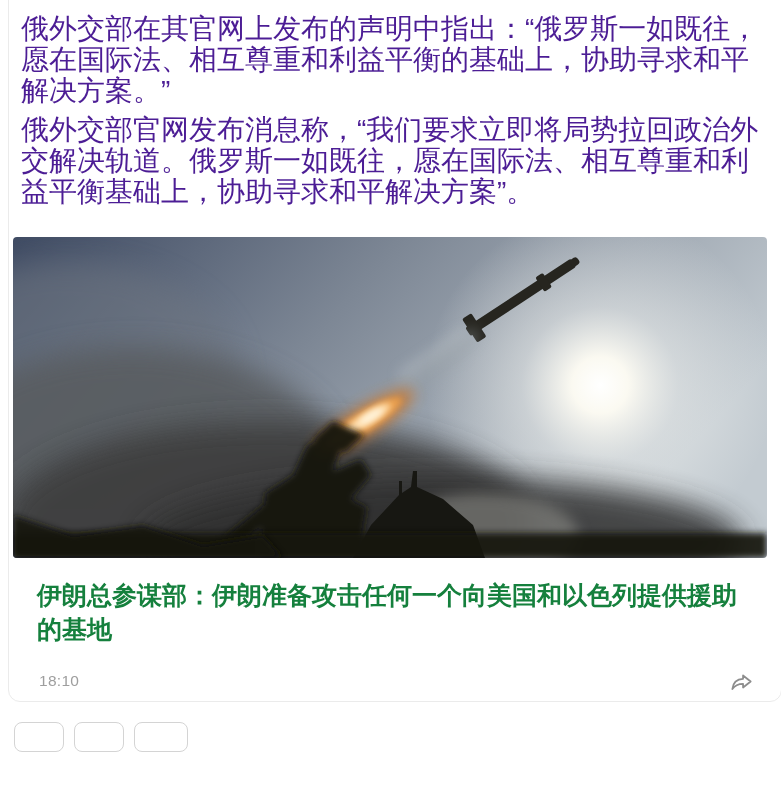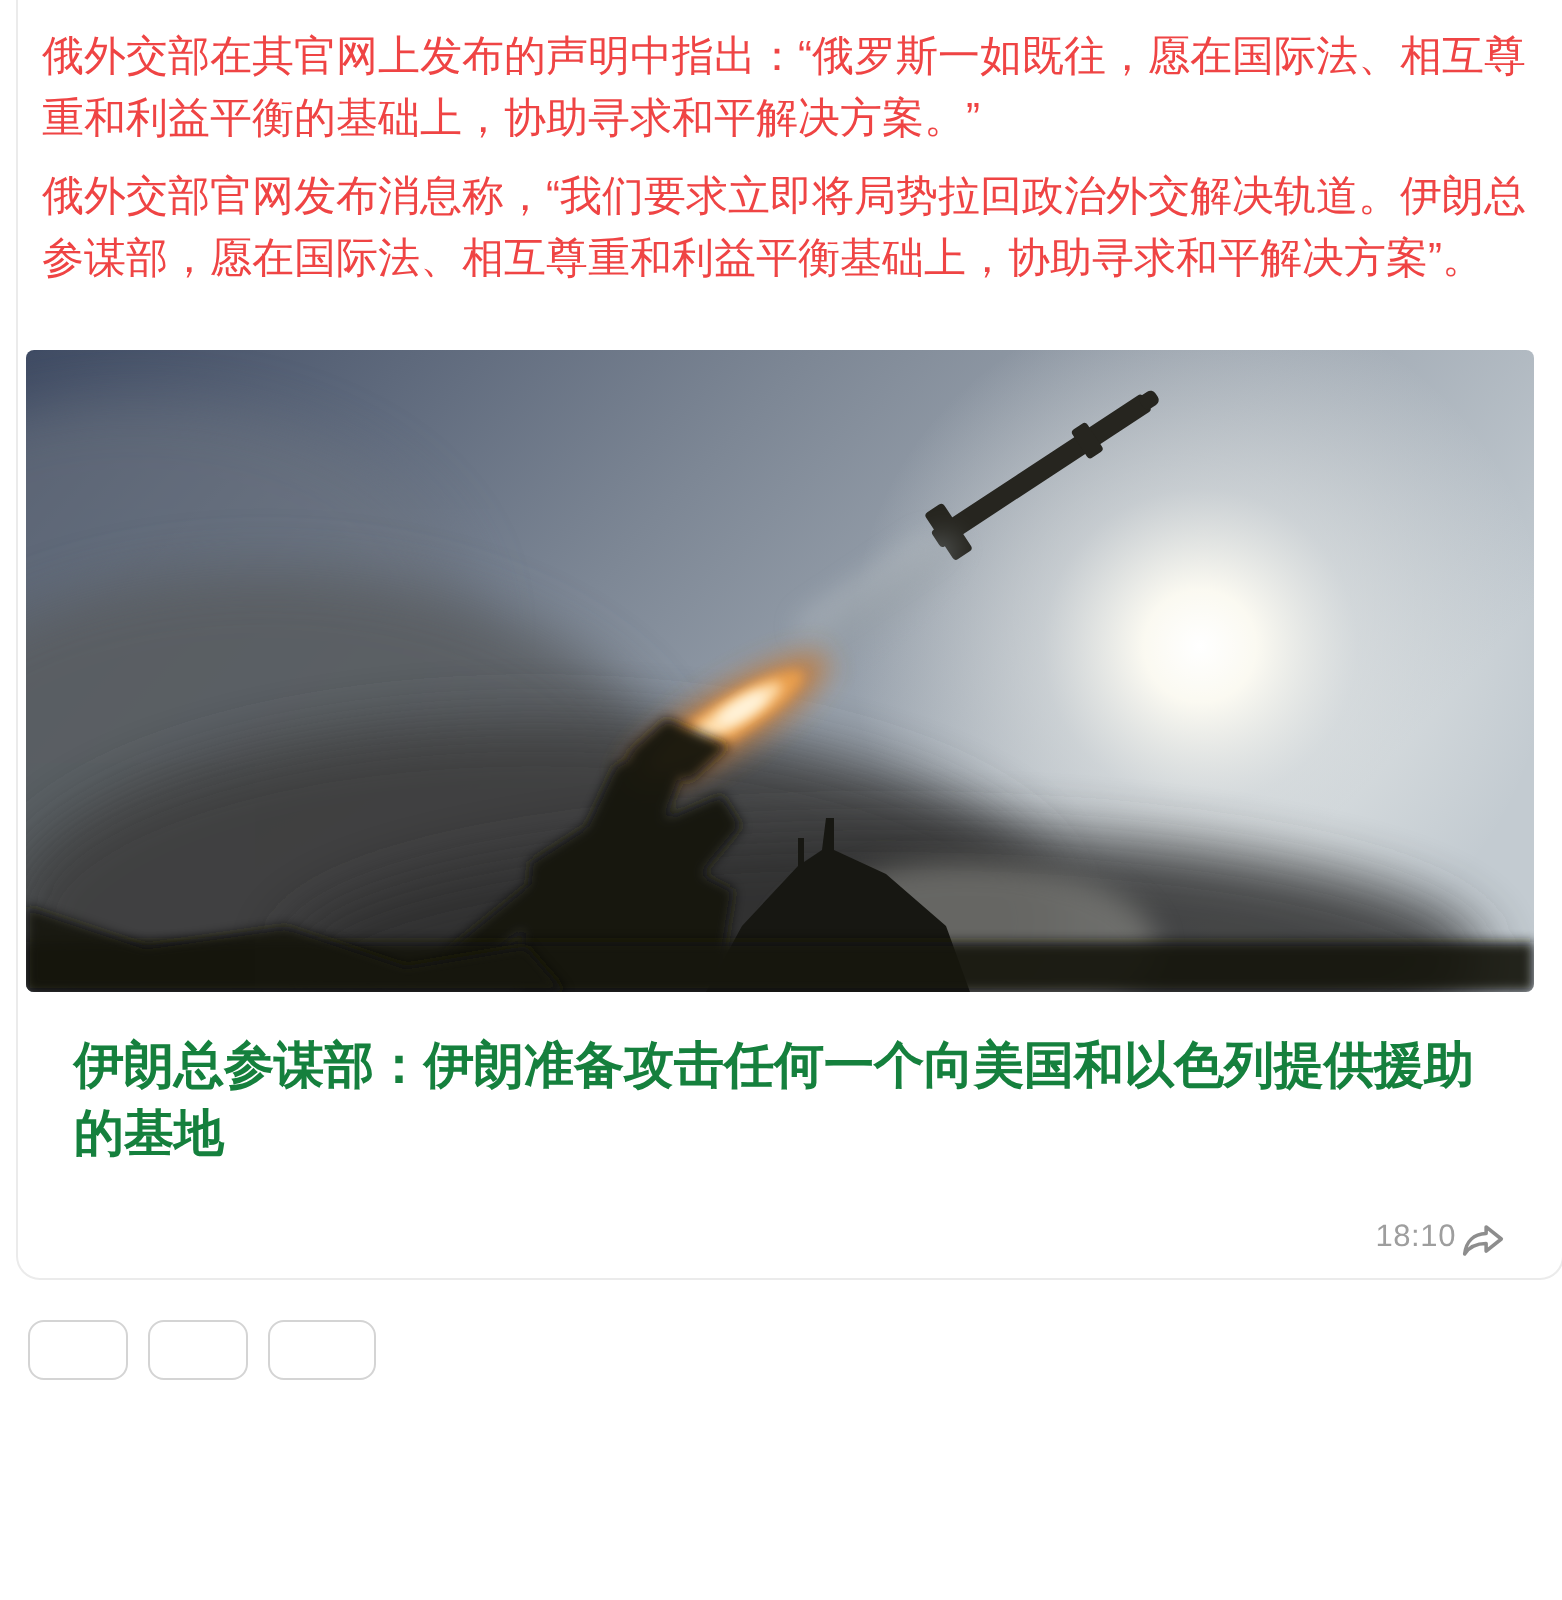--- a/index.html
+++ b/index.html
@@ -15,23 +15,23 @@
     width: 764px;
     border: 1px solid #ebebeb;
     border-radius: 12px;
     background: #ffffff;
     padding: 28px 4px 7px 4px;
     box-sizing: content-box;
   }
   .body-text { padding: 0 8px; }
   .body-text p {
     margin: 0 0 8px 0;
-    font-size: 21px;
+    font-size: 28px;
     line-height: 31px;
-    color: #ef4444;
+    color: #4c1d95;
     word-break: break-all;
   }
   .photo-wrap {
     margin-top: 30px;
     width: 754px; height: 321px;
     border-radius: 4px;
     overflow: hidden;
     line-height: 0;
     cursor: pointer;
   }
@@ -41,21 +41,21 @@
     line-height: 34px;
     font-weight: 700;
     color: #15803d;
   }
   .footer {
     margin-top: 22px;
     padding: 0 22px 0 26px;
     height: 26px;
     display: flex;
     align-items: center;
-    justify-content: flex-end;
+    justify-content: space-between;
   }
   .time {
     font-size: 15.5px;
     color: #9e9e9e;
     letter-spacing: 0.3px;
   }
   .share-btn {
     width: 27px; height: 25px;
     background: none; border: none; padding: 0; margin: 0;
     cursor: pointer; line-height: 0;
@@ -76,21 +76,21 @@
   .chip-2 { width: 50px; }
   .chip-3 { width: 54px; }
 </style>
 </head>
 <body>
 
 <div class="card">
 
   <div class="body-text">
     <p>俄外交部在其官网上发布的声明中指出：“俄罗斯一如既往，愿在国际法、相互尊重和利益平衡的基础上，协助寻求和平解决方案。”</p>
-    <p>俄外交部官网发布消息称，“我们要求立即将局势拉回政治外交解决轨道。伊朗总参谋部，愿在国际法、相互尊重和利益平衡基础上，协助寻求和平解决方案”。</p>
+    <p>俄外交部官网发布消息称，“我们要求立即将局势拉回政治外交解决轨道。俄罗斯一如既往，愿在国际法、相互尊重和利益平衡基础上，协助寻求和平解决方案”。</p>
   </div>
 
   <div class="photo-wrap">
     <svg width="754" height="321" viewBox="0 0 754 321" xmlns="http://www.w3.org/2000/svg">
       <defs>
         <linearGradient id="sky" x1="0" y1="0" x2="1" y2="0.4">
           <stop offset="0" stop-color="#3f4b63"></stop>
           <stop offset="0.45" stop-color="#7d8795"></stop>
           <stop offset="1" stop-color="#c3cbd1"></stop>
         </linearGradient>

